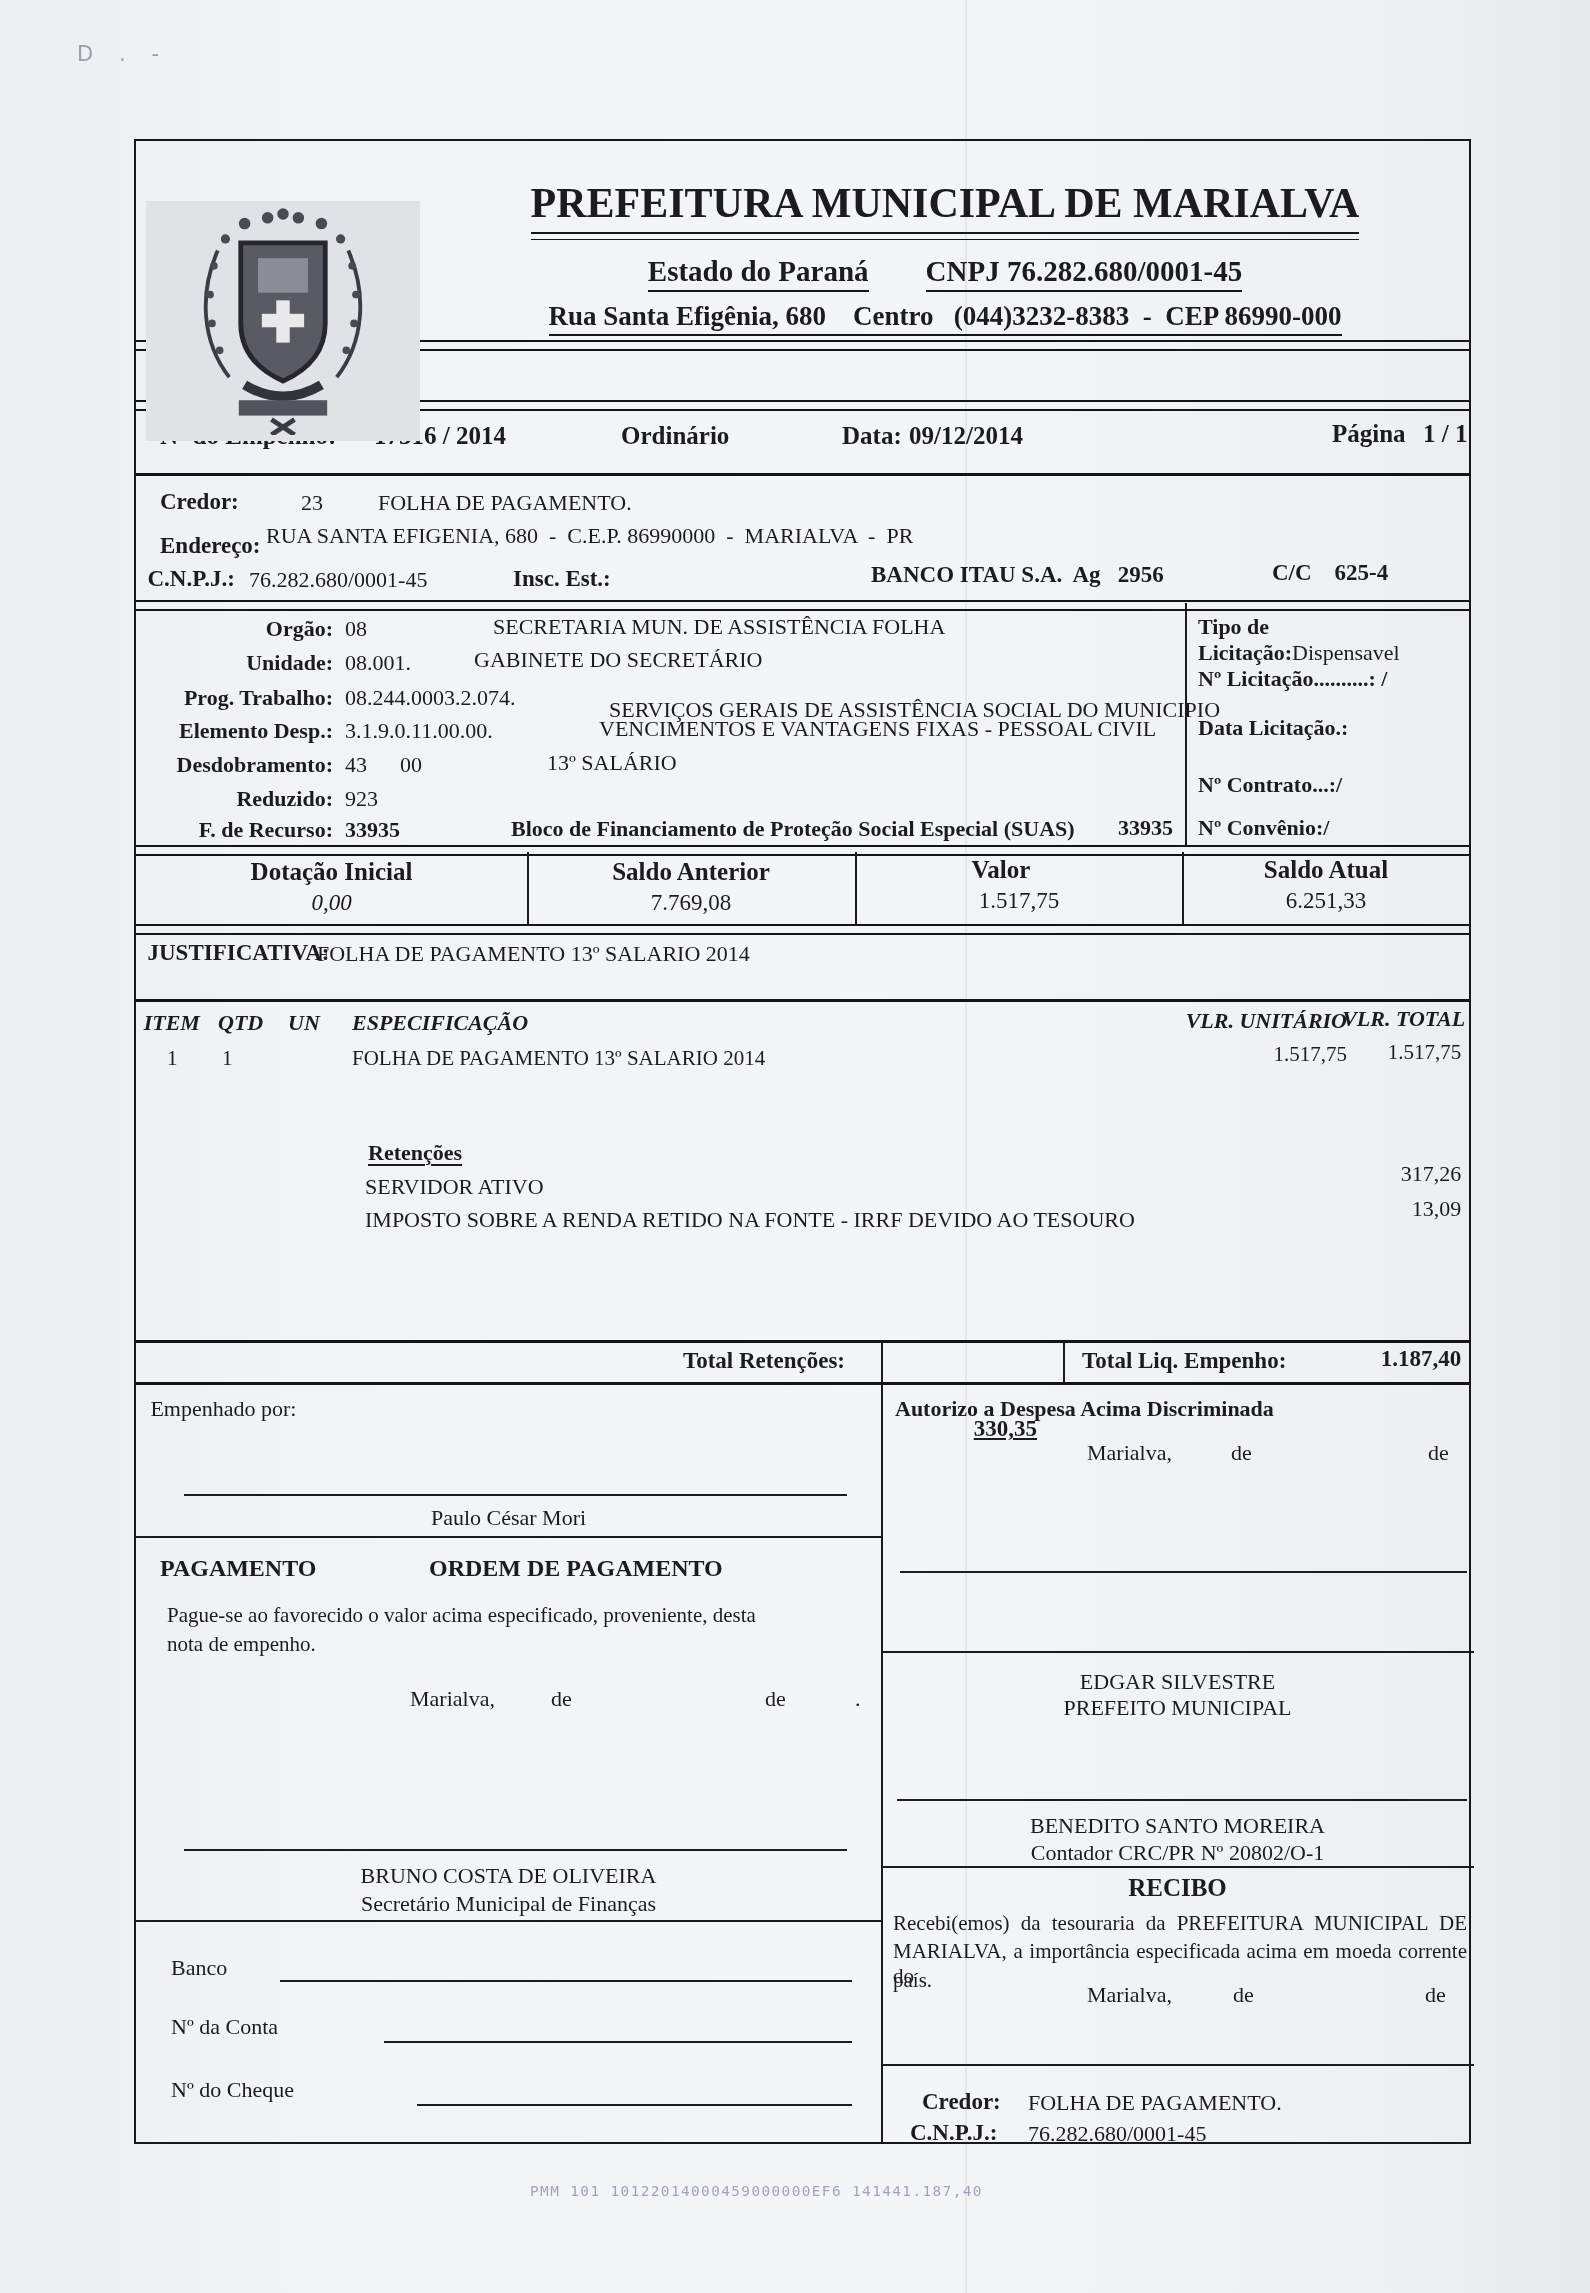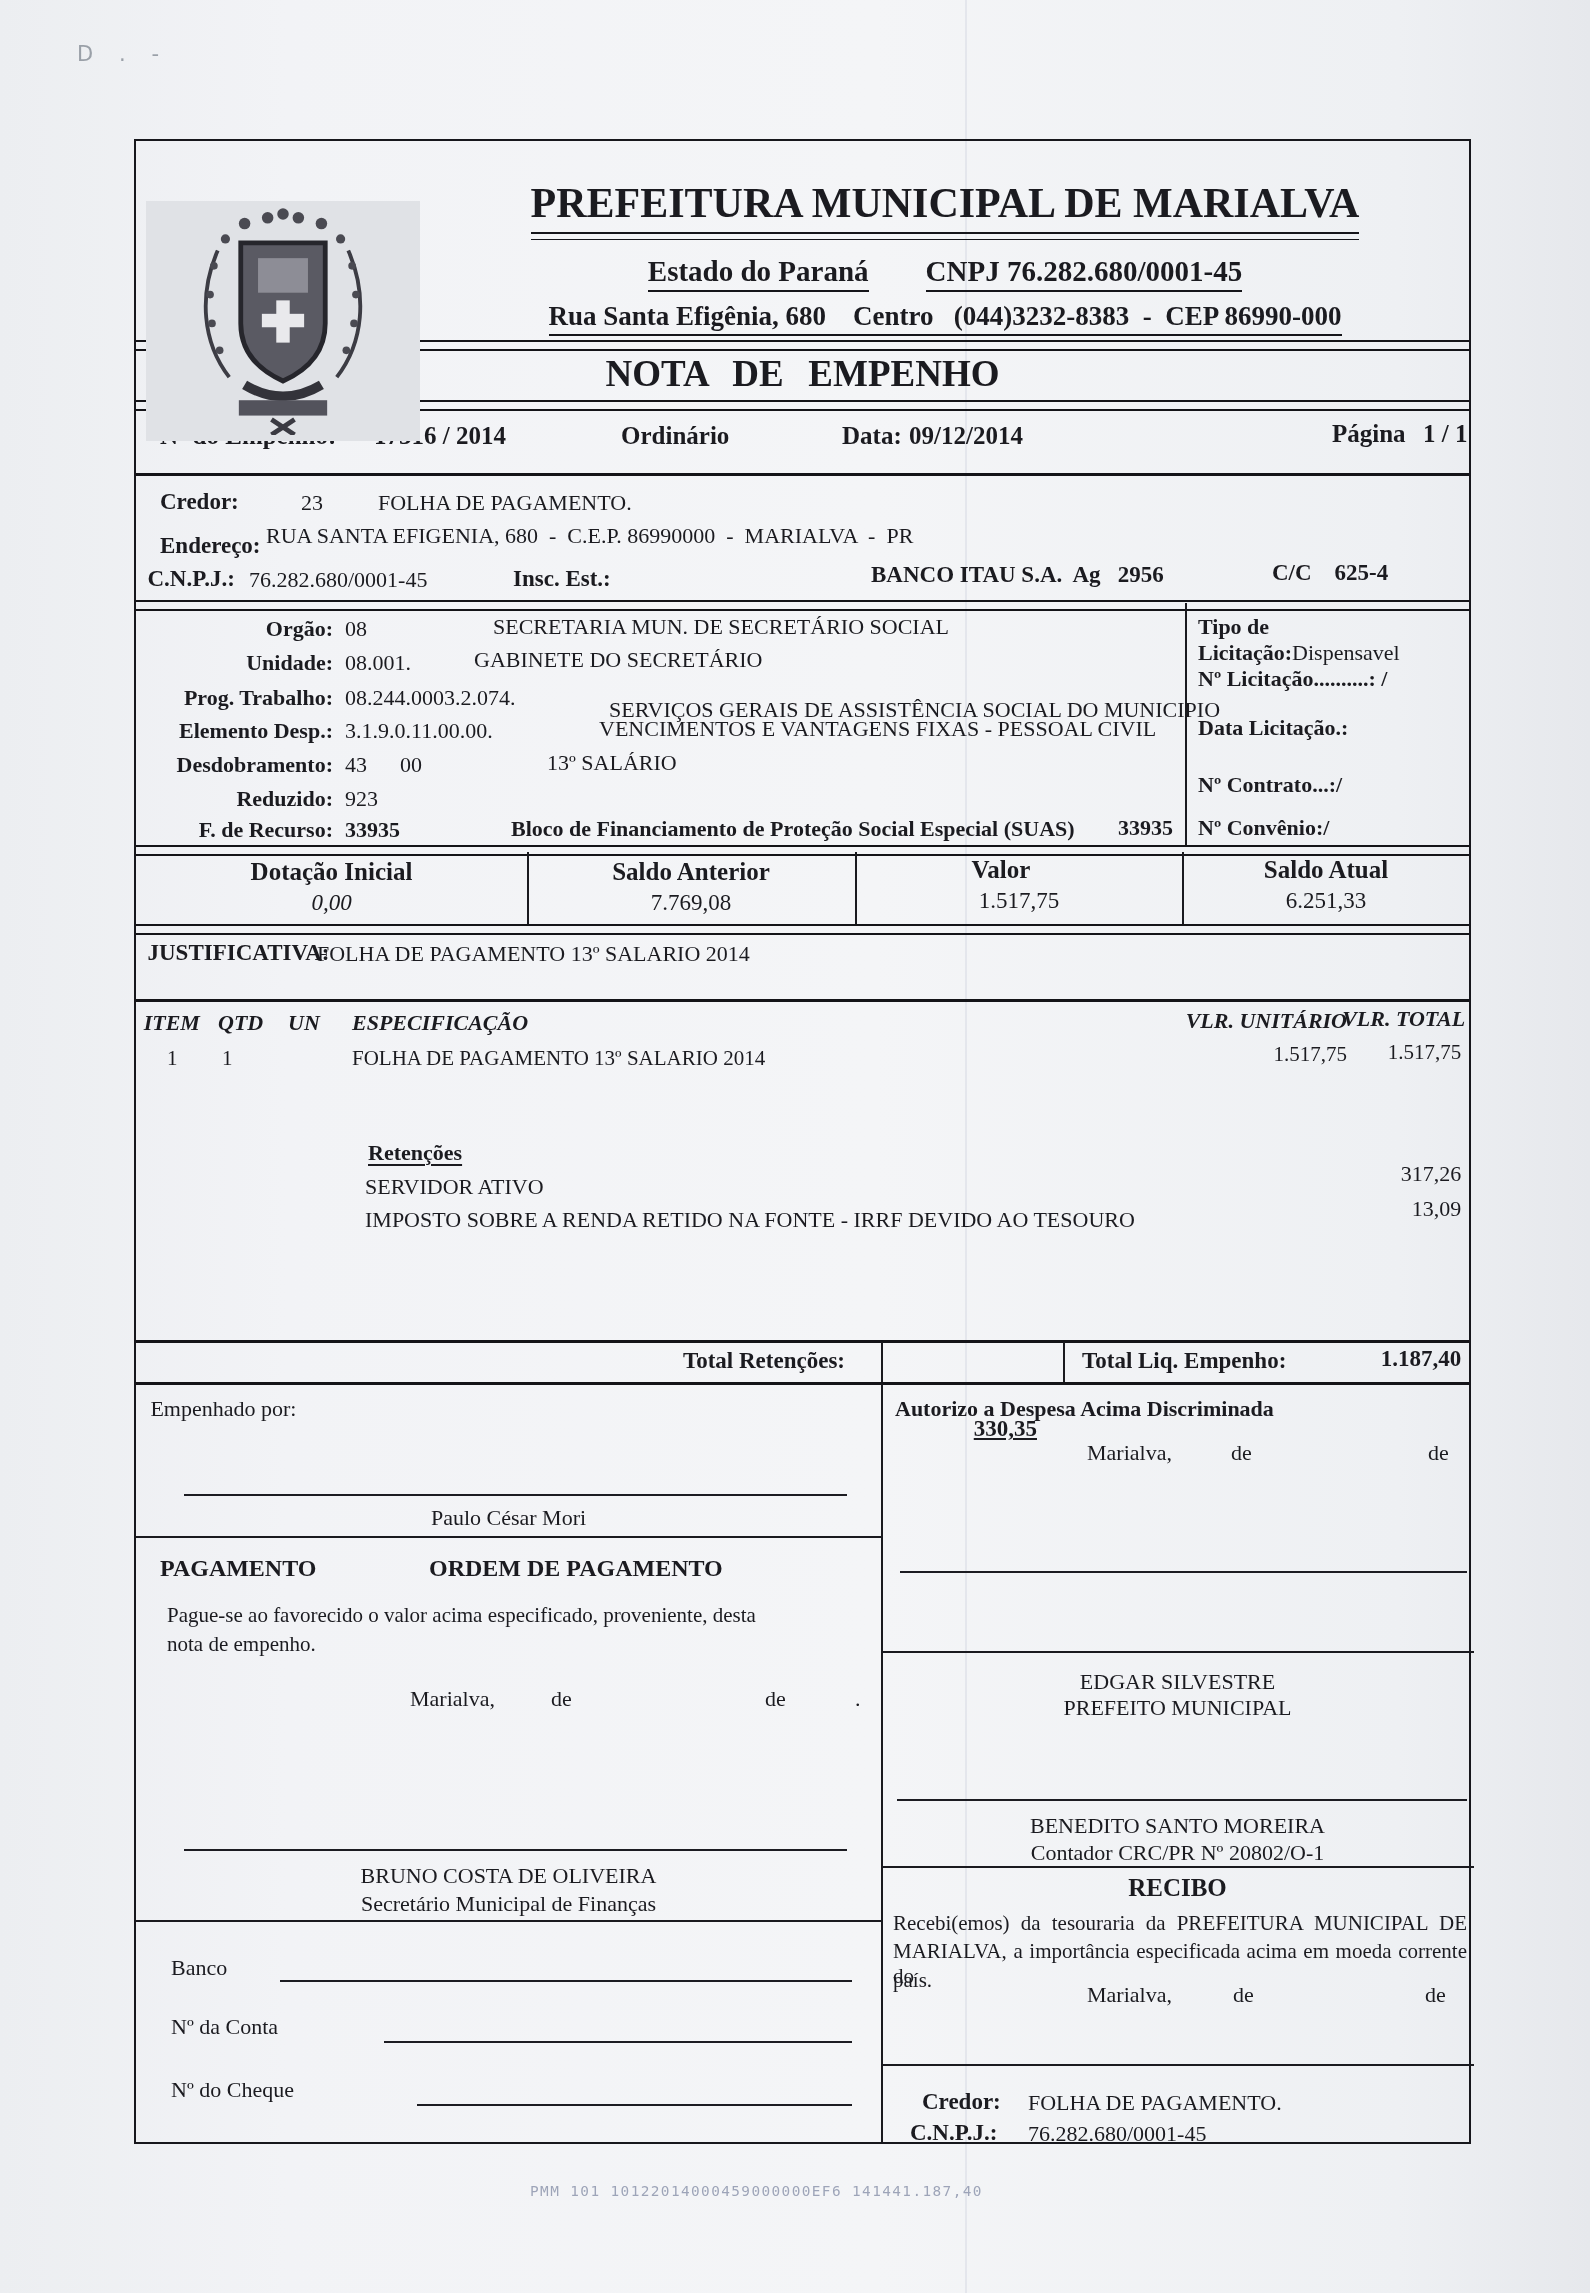--- a/index.html
+++ b/index.html
@@ -79,21 +79,20 @@
     <div style="margin-top:21px;">
       <span class="u1 b f30" style="margin-right:53px;">Estado do Paraná</span>
       <span class="u1 b f30">CNPJ 76.282.680/0001-45</span>
     </div>
     <div style="margin-top:13.4px;">
       <span class="u1 b f28 pre">Rua Santa Efigênia, 680    Centro   (044)3232-8383  -  CEP 86990-000</span>
     </div>
   </div>
 
   <div class="dbl" style="left:0;right:0;top:199px;"></div>
-  <div class="abs ctr b f38" style="left:0;right:0;top:208px;height:50px;line-height:50px;word-spacing:15.4px;">NOTA DE EMPENHO</div>
   <div class="dbl" style="left:0;right:0;top:259px;"></div>
 
   <span class="abs b f26" style="left:24px;top:281px;">Nº do Empenho:</span>
   <span class="abs b f26" style="left:238px;top:281px;">17316 / 2014</span>
   <span class="abs b f26" style="left:485px;top:281px;">Ordinário</span>
   <span class="abs b f26" style="left:706px;top:281px;">Data:</span>
   <span class="abs b f26" style="left:773px;top:281px;">09/12/2014</span>
   <span class="abs b f26" style="left:1196px;top:279px;">Página</span>
   <span class="abs b f26" style="left:1287px;top:279px;">1 / 1</span>
   <div class="thick" style="left:0;right:0;top:332px;"></div>
@@ -107,21 +106,21 @@
 
   <span class="abs b f24" style="left:11.5px;top:425px;">C.N.P.J.:</span>
   <span class="abs f23" style="left:113px;top:426px;">76.282.680/0001-45</span>
   <span class="abs b f24" style="left:377px;top:425px;">Insc. Est.:</span>
   <span class="abs b f24 pre" style="left:735px;top:421px;">BANCO ITAU S.A.  Ag   2956</span>
   <span class="abs b f24 pre" style="left:1136px;top:419px;">C/C    625-4</span>
   <div class="dbl" style="left:0;right:0;top:459px;"></div>
 
   <div class="abs rt b f23" style="left:0;top:475px;width:197px;">Orgão:</div>
   <span class="abs f23" style="left:209px;top:475px;">08</span>
-  <span class="abs f23" style="left:357px;top:473px;">SECRETARIA MUN. DE SECRETÁRIO SOCIAL</span>
+  <span class="abs f23" style="left:357px;top:473px;">SECRETARIA MUN. DE ASSISTÊNCIA FOLHA</span>
 
   <div class="abs rt b f23" style="left:0;top:509px;width:197px;">Unidade:</div>
   <span class="abs f23" style="left:209px;top:509px;">08.001.</span>
   <span class="abs f23" style="left:338px;top:506px;">GABINETE DO SECRETÁRIO</span>
 
   <div class="abs rt b f23" style="left:0;top:544px;width:197px;">Prog. Trabalho:</div>
   <span class="abs f23" style="left:209px;top:544px;">08.244.0003.2.074.</span>
   <span class="abs f23" style="left:473px;top:556px;">SERVIÇOS GERAIS DE ASSISTÊNCIA SOCIAL DO MUNICIPIO</span>
 
   <div class="abs rt b f23" style="left:0;top:577px;width:197px;">Elemento Desp.:</div>

